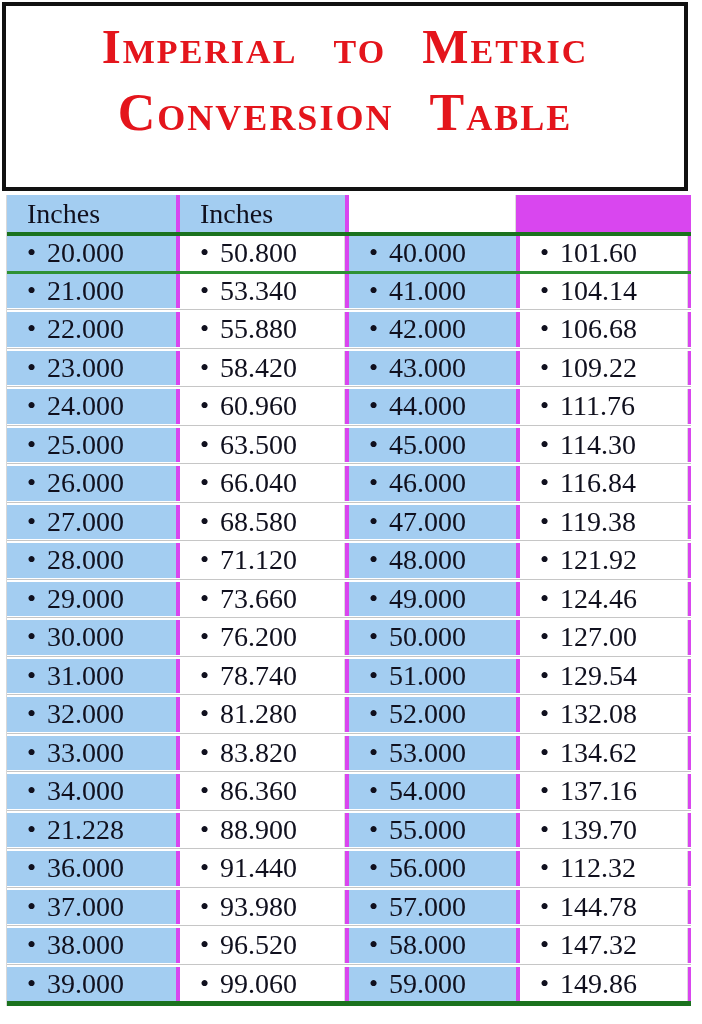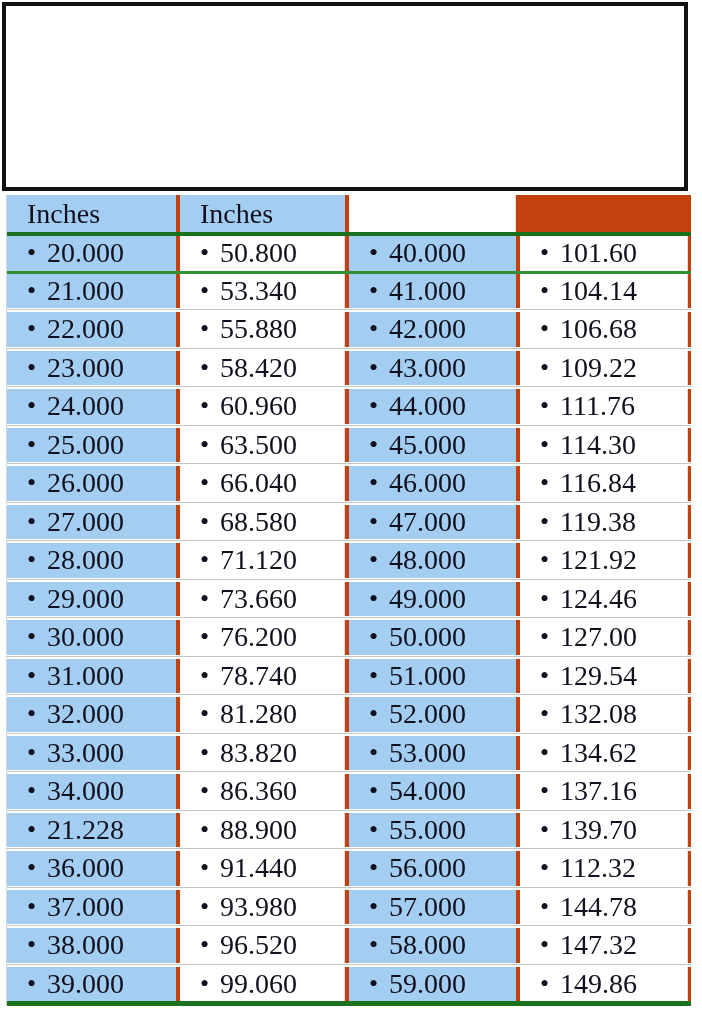--- a/index.html
+++ b/index.html
@@ -26,21 +26,21 @@
     letter-spacing:0px;
   }
   
   .conv-table{
     position:absolute;left:6px;top:195px;width:685px;
     border-left:1px solid #d8d8d8;box-sizing:border-box;
   }
   .t-row{
     display:grid;
     grid-template-columns:169px 165px 167px 168px;
-    column-gap:4px;background:#c2410c;
+    column-gap:4px;background:#d946ef;
   }
   .t-row .cell{
     box-sizing:border-box;display:flex;align-items:center;
     font-size:28px;color:#10101e;padding-left:20px;
     white-space:nowrap;overflow:hidden;
   }
   .t-row.head .cell{height:37px;}
   .t-row.data .cell{height:34.5px;}
   .cell.blue{background:#a3cdf1;}
   .cell.white{background:#ffffff;border-right:1px solid #dcdcdc;}
@@ -51,20 +51,22 @@
   .divider-bottom{height:5px;background:#1b721e;}
   .divider-gray{
     height:4px;
     background:linear-gradient(to bottom,#ffffff 0,#ffffff 1px,#c6c6c6 1px,#c6c6c6 2px,#ffffff 2px,#ffffff 4px);
   }
 </style>
 </head>
 <body>
 
 <div class="header-box">
+  <div class="title-line l1">Imperial to Metric</div>
+  <div class="title-line l2">Conversion Table</div>
 </div>
 
 <div class="conv-table" id="conv-table">
     <div class="t-row head">
       <div class="cell blue">
         <span>Inches</span>
       </div>
       <div class="cell blue">
         <span>Inches</span>
       </div>

